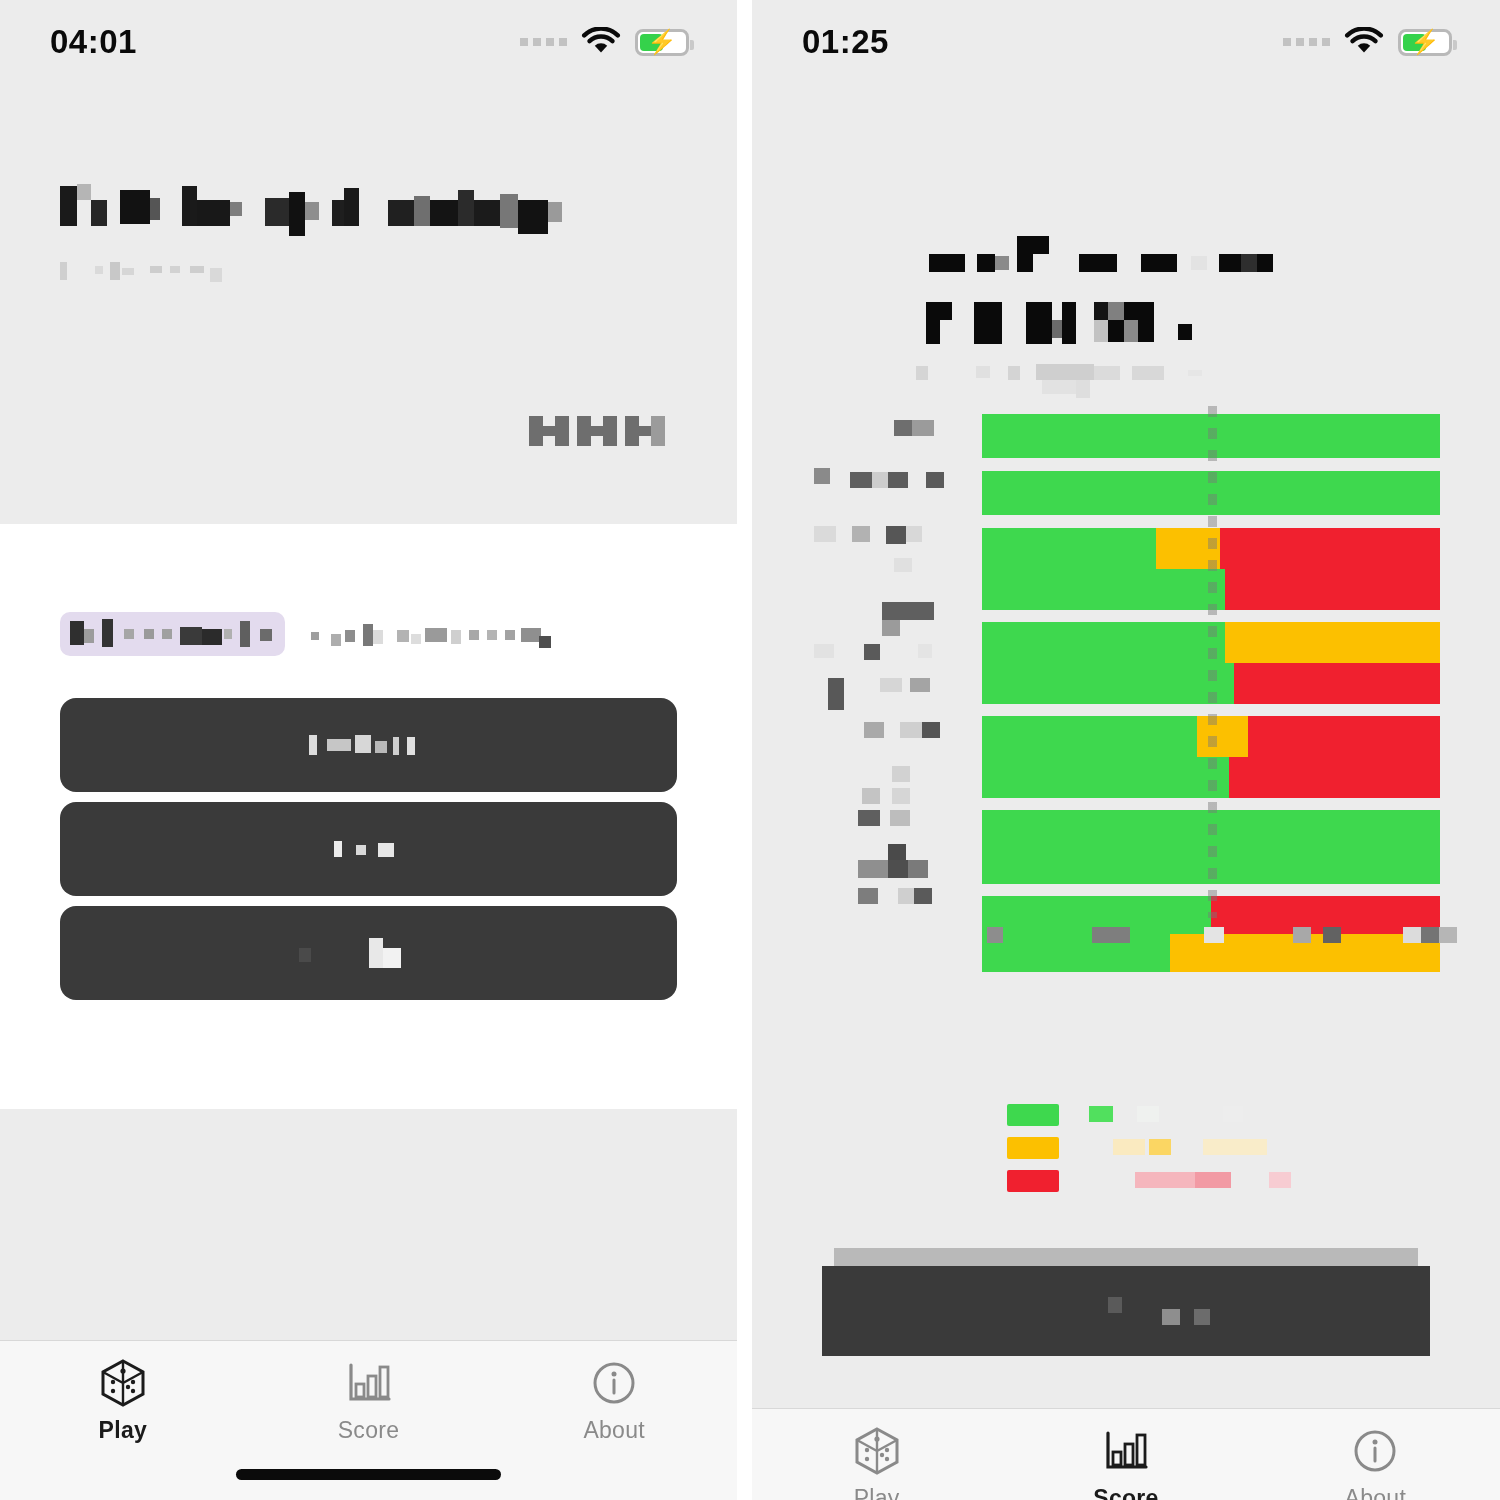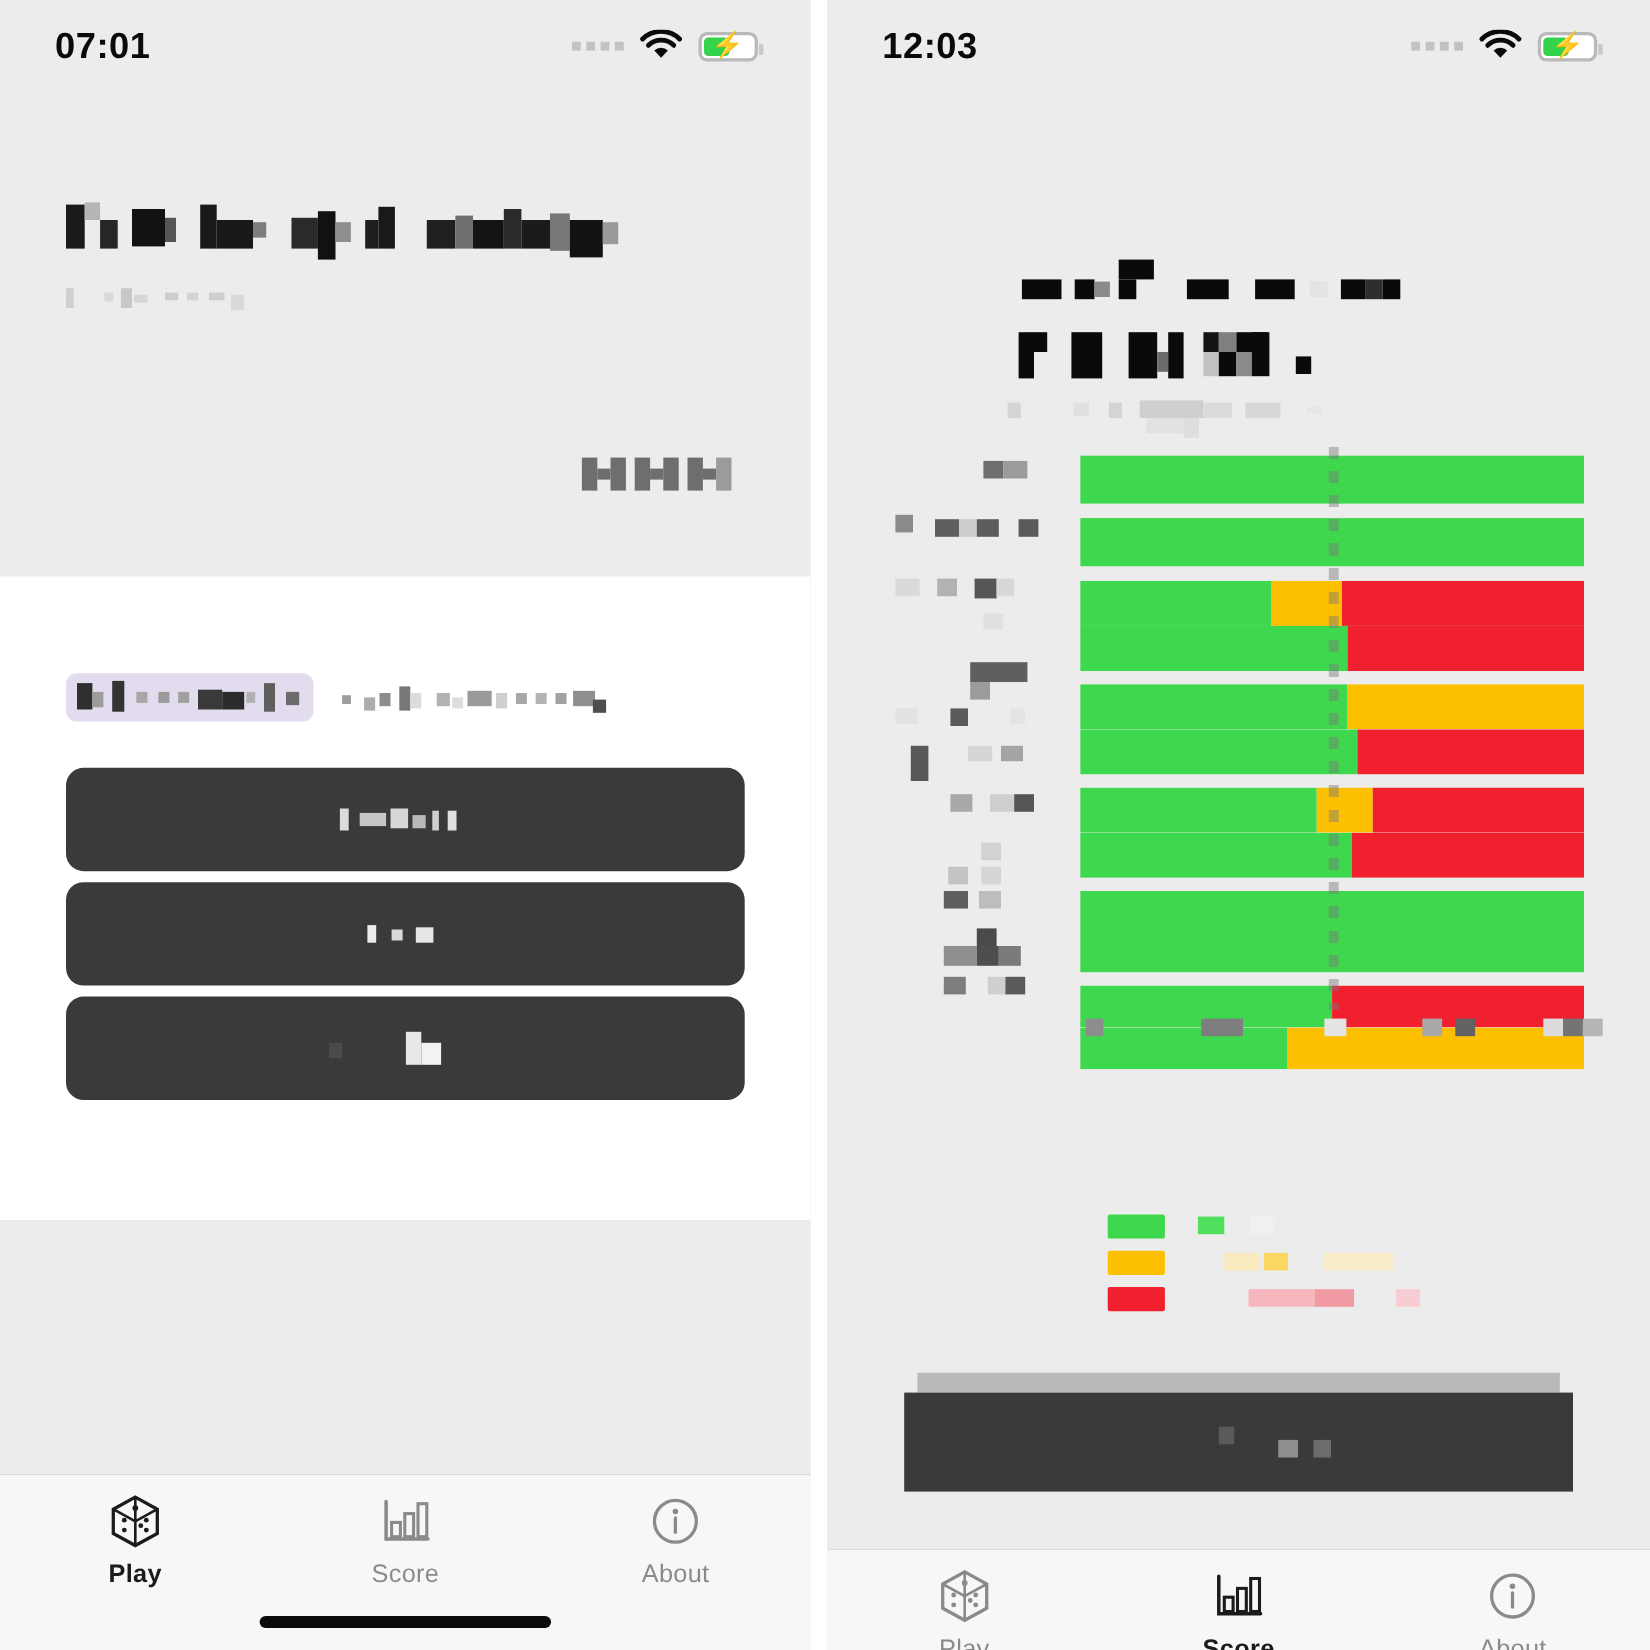--- a/index.html
+++ b/index.html
@@ -139,21 +139,21 @@
   .homebar { width: 265px; height: 11px; background:#0b0b0b; border-radius: 6px; }
 </style>
 </head>
 <body>
 
 <div class="stage">
 
   <div class="phone left">
 
     <div class="statusbar">
-      <div class="clock">07:01</div>
+      <div class="clock">04:01</div>
       <div class="status-right">
         <div class="carrier-dots">
           <i></i>
             <i></i>
             <i></i>
             <i></i>
         </div>
         <svg class="wifi" viewBox="0 0 40 30">
           <path d="M20 25.5 L13.8 18.8 A9 9 0 0 1 26.2 18.8 Z" fill="#0a0a0a"></path>
           <path d="M8.5 14.2 A16.5 16.5 0 0 1 31.5 14.2" stroke="#0a0a0a" stroke-width="4.4" fill="none" stroke-linecap="round"></path>
@@ -322,21 +322,21 @@
       </div>
       <div class="homebar-wrap">
           <div class="homebar"></div>
         </div>
     </div>
   </div>
 
   <div class="phone right">
 
     <div class="statusbar">
-      <div class="clock">12:03</div>
+      <div class="clock">01:25</div>
       <div class="status-right">
         <div class="carrier-dots">
           <i></i>
             <i></i>
             <i></i>
             <i></i>
         </div>
         <svg class="wifi" viewBox="0 0 40 30">
           <path d="M20 25.5 L13.8 18.8 A9 9 0 0 1 26.2 18.8 Z" fill="#0a0a0a"></path>
           <path d="M8.5 14.2 A16.5 16.5 0 0 1 31.5 14.2" stroke="#0a0a0a" stroke-width="4.4" fill="none" stroke-linecap="round"></path>

